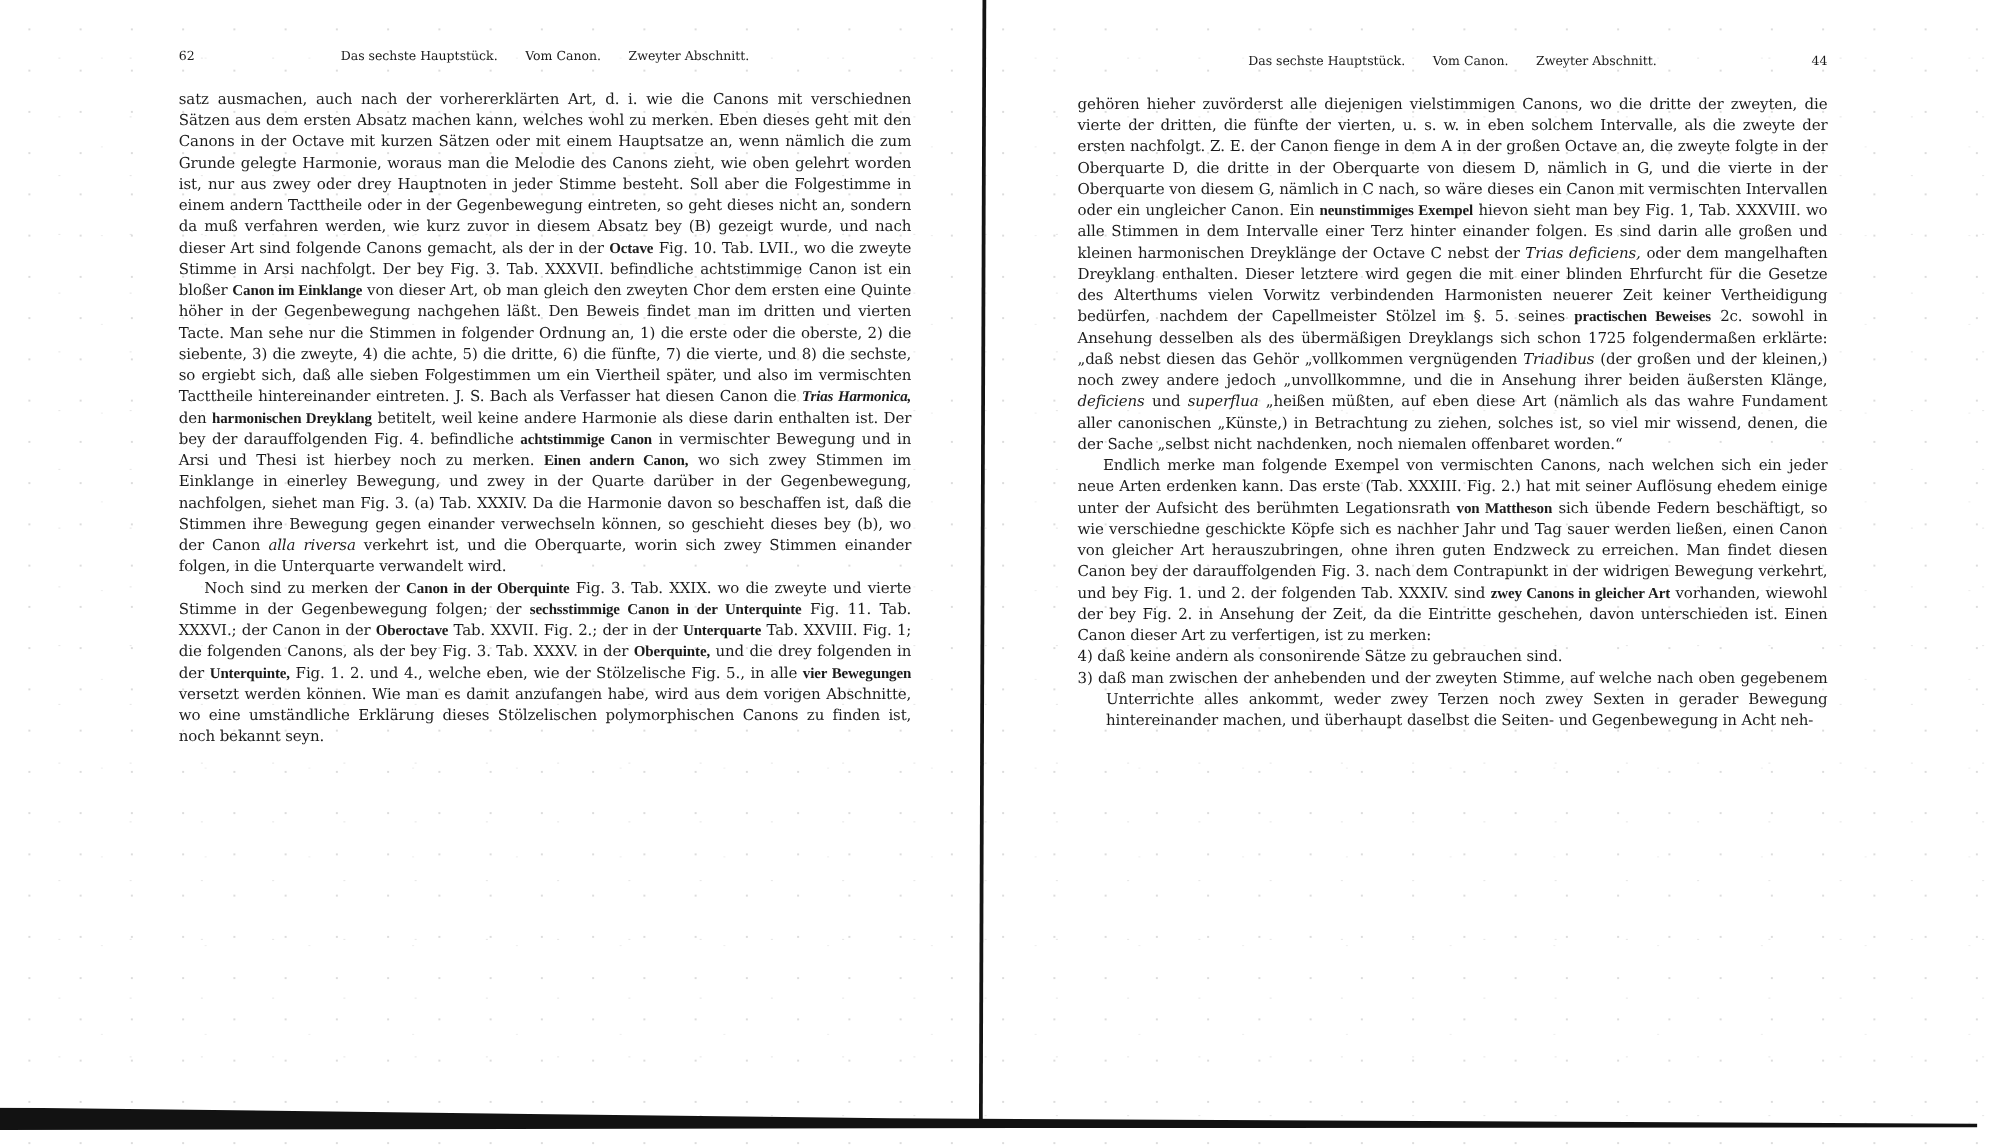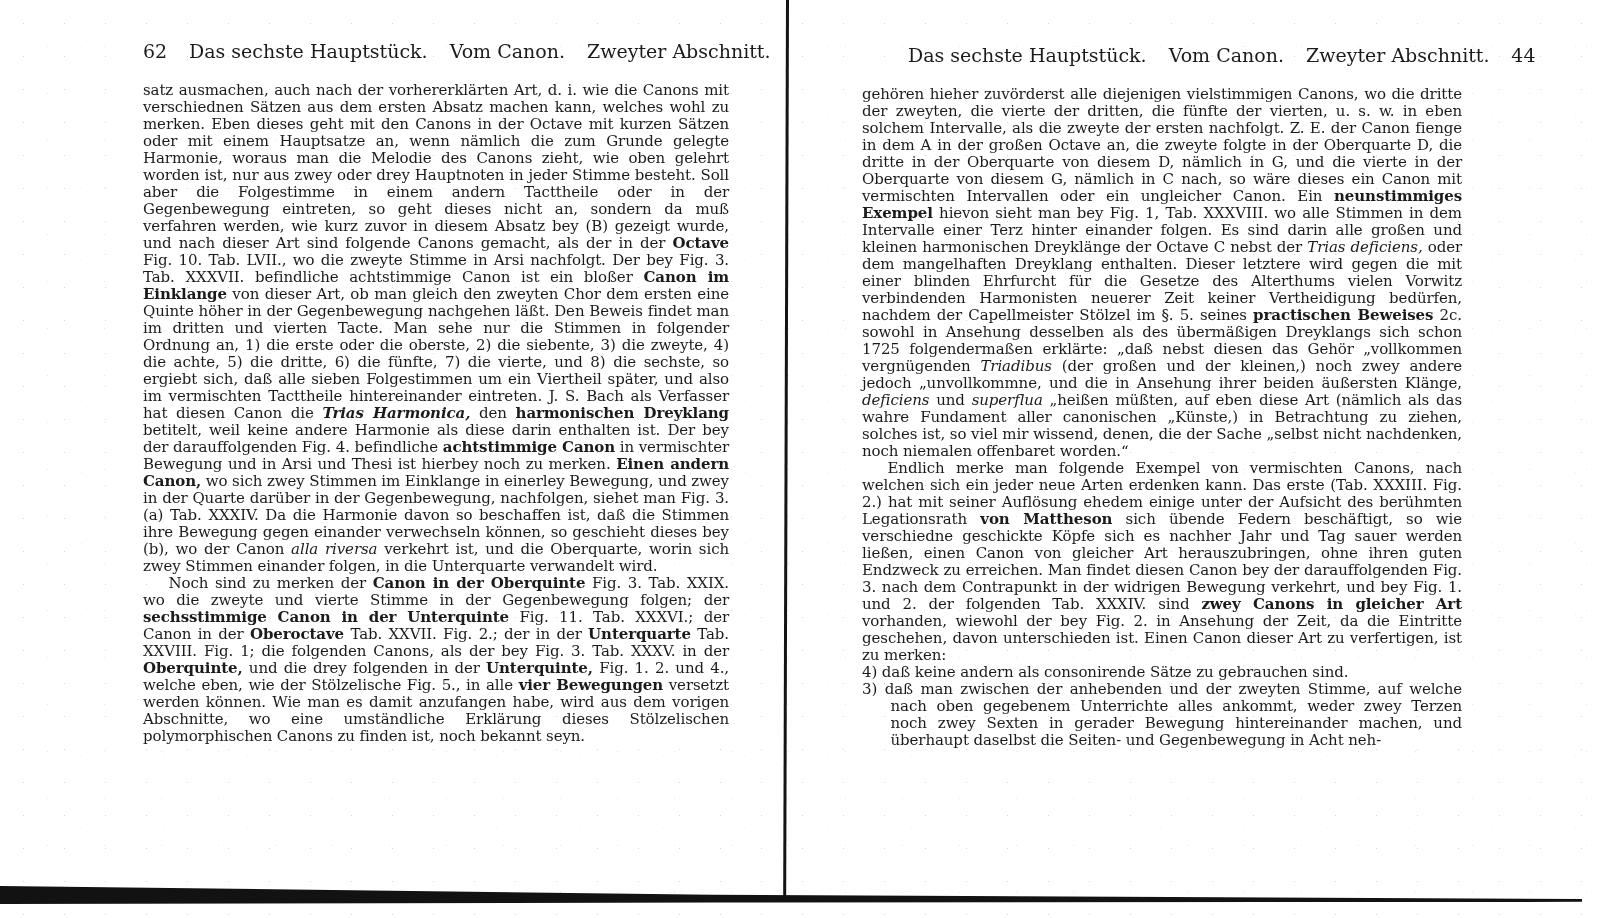--- a/index.html
+++ b/index.html
@@ -24,51 +24,51 @@
   .page{
     position:absolute;
     top:40px;
   }
   .page-left{left:143px;width:586px;}
   .page-right{left:862px;width:600px;top:44px;}
   .page-header{
     display:grid;
     grid-template-columns:46px 1fr 46px;
     align-items:baseline;
-    font-size:19px;
+    font-size:10px;
     margin-bottom:20px;
   }
   .header-title{
     grid-column:2;
     display:flex;
     justify-content:center;
     gap:22px;
     white-space:nowrap;
   }
   .pn-left{grid-column:1;justify-self:start;}
   .pn-right{grid-column:3;justify-self:end;}
   .para{
     margin:0;
-    font-size:15px;
+    font-size:12px;
     line-height:17px;
     text-align:justify;
     letter-spacing:-0.1px;
   }
   .para.indent{text-indent:1.7em;}
   .para.heading{
     text-align:center;
     text-indent:0;
     letter-spacing:0.34em;
     margin:1px 0;
   }
   .para.list{
     padding-left:1.9em;
     text-indent:-1.9em;
   }
-  .b{font-weight:bold;}
+  .b{font-weight:bold;font-family:Liberation Serif, serif;}
   .i{font-style:italic;}
   .spine-line{
     position:absolute;
     left:786px;top:0;
     width:3px;height:897px;
     background:#141414;
     transform:rotate(0.18deg);
     transform-origin:top center;
   }
   .bottom-scan-bar{

